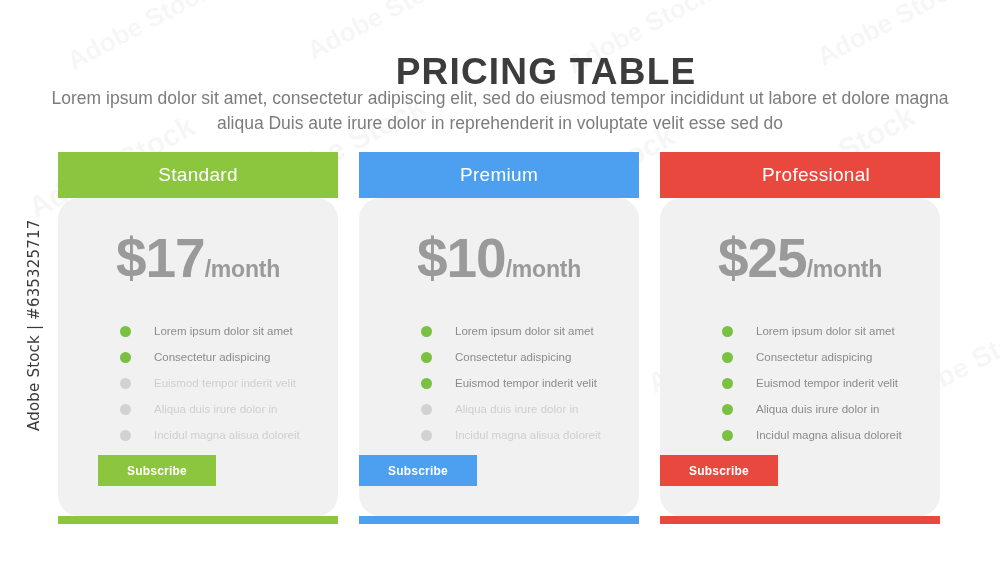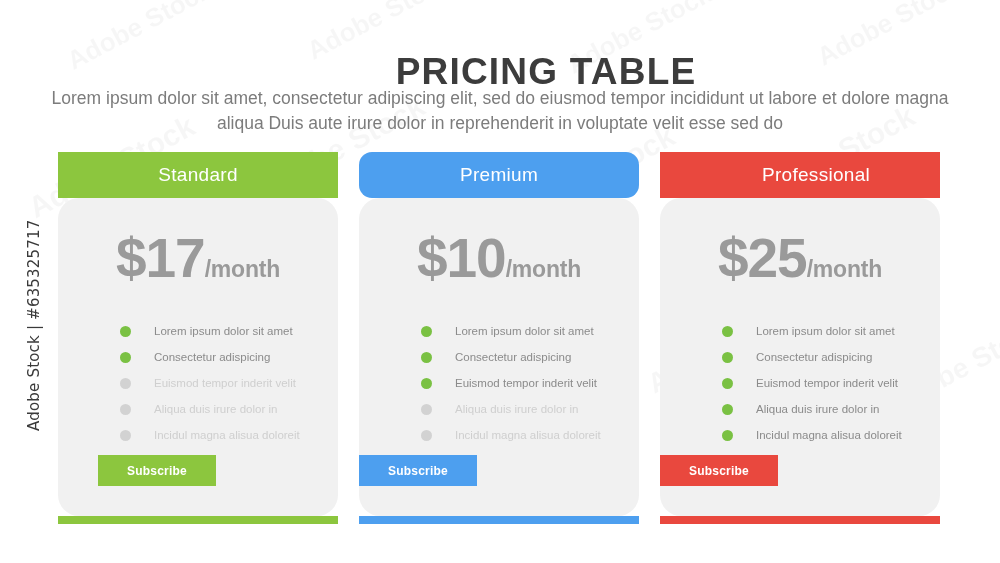--- a/index.html
+++ b/index.html
@@ -237,21 +237,21 @@
               <span class="feature-label muted">Incidul magna alisua doloreit</span>
             </li>
           </ul>
           <div class="btn-wrap">
             <button class="subscribe-btn" style="background: rgb(140, 198, 62);">Subscribe</button>
           </div>
         </div>
         <div class="card-foot" style="background: rgb(140, 198, 62);"></div>
       </div>
       <div class="card">
-        <div class="card-head" style="background: rgb(77, 159, 239); border-radius: 13px;">Premium</div>
+        <div class="card-head" style="background: rgb(77, 159, 239);">Premium</div>
         <div class="card-body">
           <div class="price-row"><span class="price-amount">$10</span><span class="price-period">/month</span></div>
           <ul class="features">
             <li class="feature">
               <span class="dot on"></span>
               <span class="feature-label">Lorem ipsum dolor sit amet</span>
             </li>
             <li class="feature">
               <span class="dot on"></span>
               <span class="feature-label">Consectetur adispicing</span>

